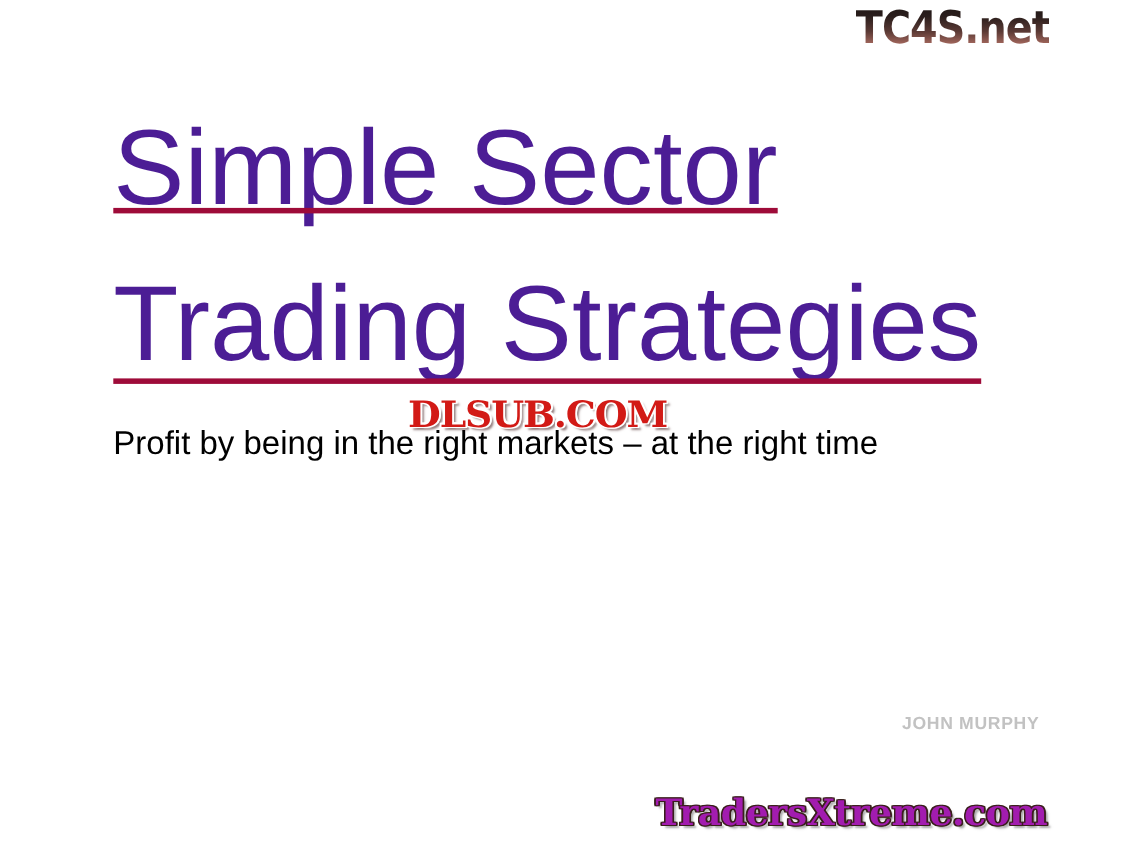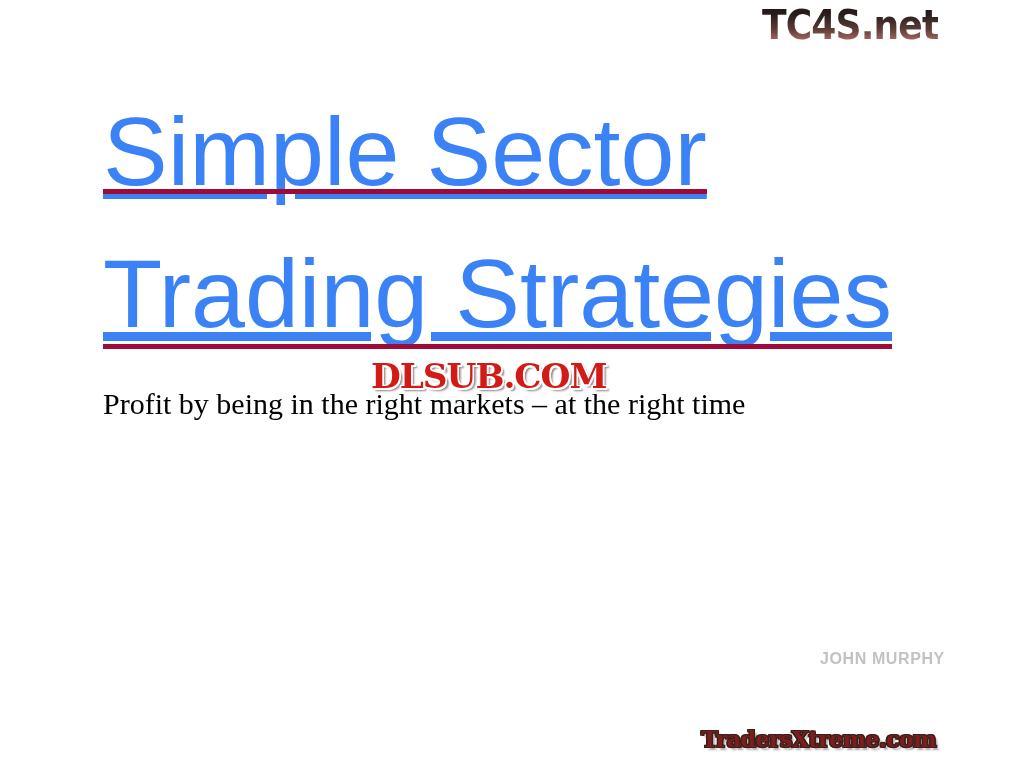--- a/index.html
+++ b/index.html
@@ -11,20 +11,21 @@
   body {
     font-family: "Liberation Sans", sans-serif;
   }
 
   .slide {
     position: relative;
     width: 944px;
     height: 768px;
     background: #ffffff;
     overflow: hidden;
+    padding-left: 16px;
   }
 
   
   .tc4s-logo {
     position: absolute;
     top: 2px;
     right: 6px;
     font-family: "DejaVu Sans", sans-serif;
     font-weight: bold;
     font-size: 41px;
@@ -47,50 +48,49 @@
   }
 
   
   .title-block {
     position: absolute;
     left: 103px;
     top: 100px;
     width: 820px;
   }
   .title-line {
-    color: #3b82f6;
+    color: #4c1d95;
     font-family: "Liberation Sans", sans-serif;
     font-weight: normal;
     font-size: 97px;
     line-height: 104px;
     letter-spacing: 0px;
     white-space: nowrap;
     display: inline-block;
     position: relative;
     margin: 0;
-    text-decoration: underline;
   }
   .title-line-2 {
     margin-top: 38px;
   }
   .title-rule {
     position: absolute;
     left: 0;
     height: 5px;
     background: #9e0b39;
   }
   .rule-1 { top: 189px; width: 597px; }
   .rule-2 { top: 344px; width: 795px; }
 
   
   .subtitle {
     position: absolute;
     left: 103px;
     top: 387px;
-    font-family: Liberation Serif, serif;
+    font-family: Liberation Sans, sans-serif;
     font-size: 30px;
     line-height: 34px;
     color: #000000;
     white-space: nowrap;
   }
 
   
   .dlsub-watermark {
     position: absolute;
     left: 371px;
@@ -131,24 +131,24 @@
     white-space: nowrap;
   }
 
   
   .tx-watermark {
     position: absolute;
     right: 8px;
     bottom: 10px;
     font-family: "DejaVu Serif", serif;
     font-weight: bold;
-    font-size: 22px;
+    font-size: 33px;
     line-height: 38px;
     letter-spacing: -0.5px;
-    color: #7f1d1d;
+    color: #a21caf;
     white-space: nowrap;
     text-shadow:
       -1.3px -1.3px 0 #3a1f1c,
        1.3px -1.3px 0 #3a1f1c,
       -1.3px  1.3px 0 #3a1f1c,
        1.3px  1.3px 0 #3a1f1c,
       -1.3px  0    0 #3a1f1c,
        1.3px  0    0 #3a1f1c,
        0     -1.3px 0 #3a1f1c,
        0      1.3px 0 #3a1f1c,

